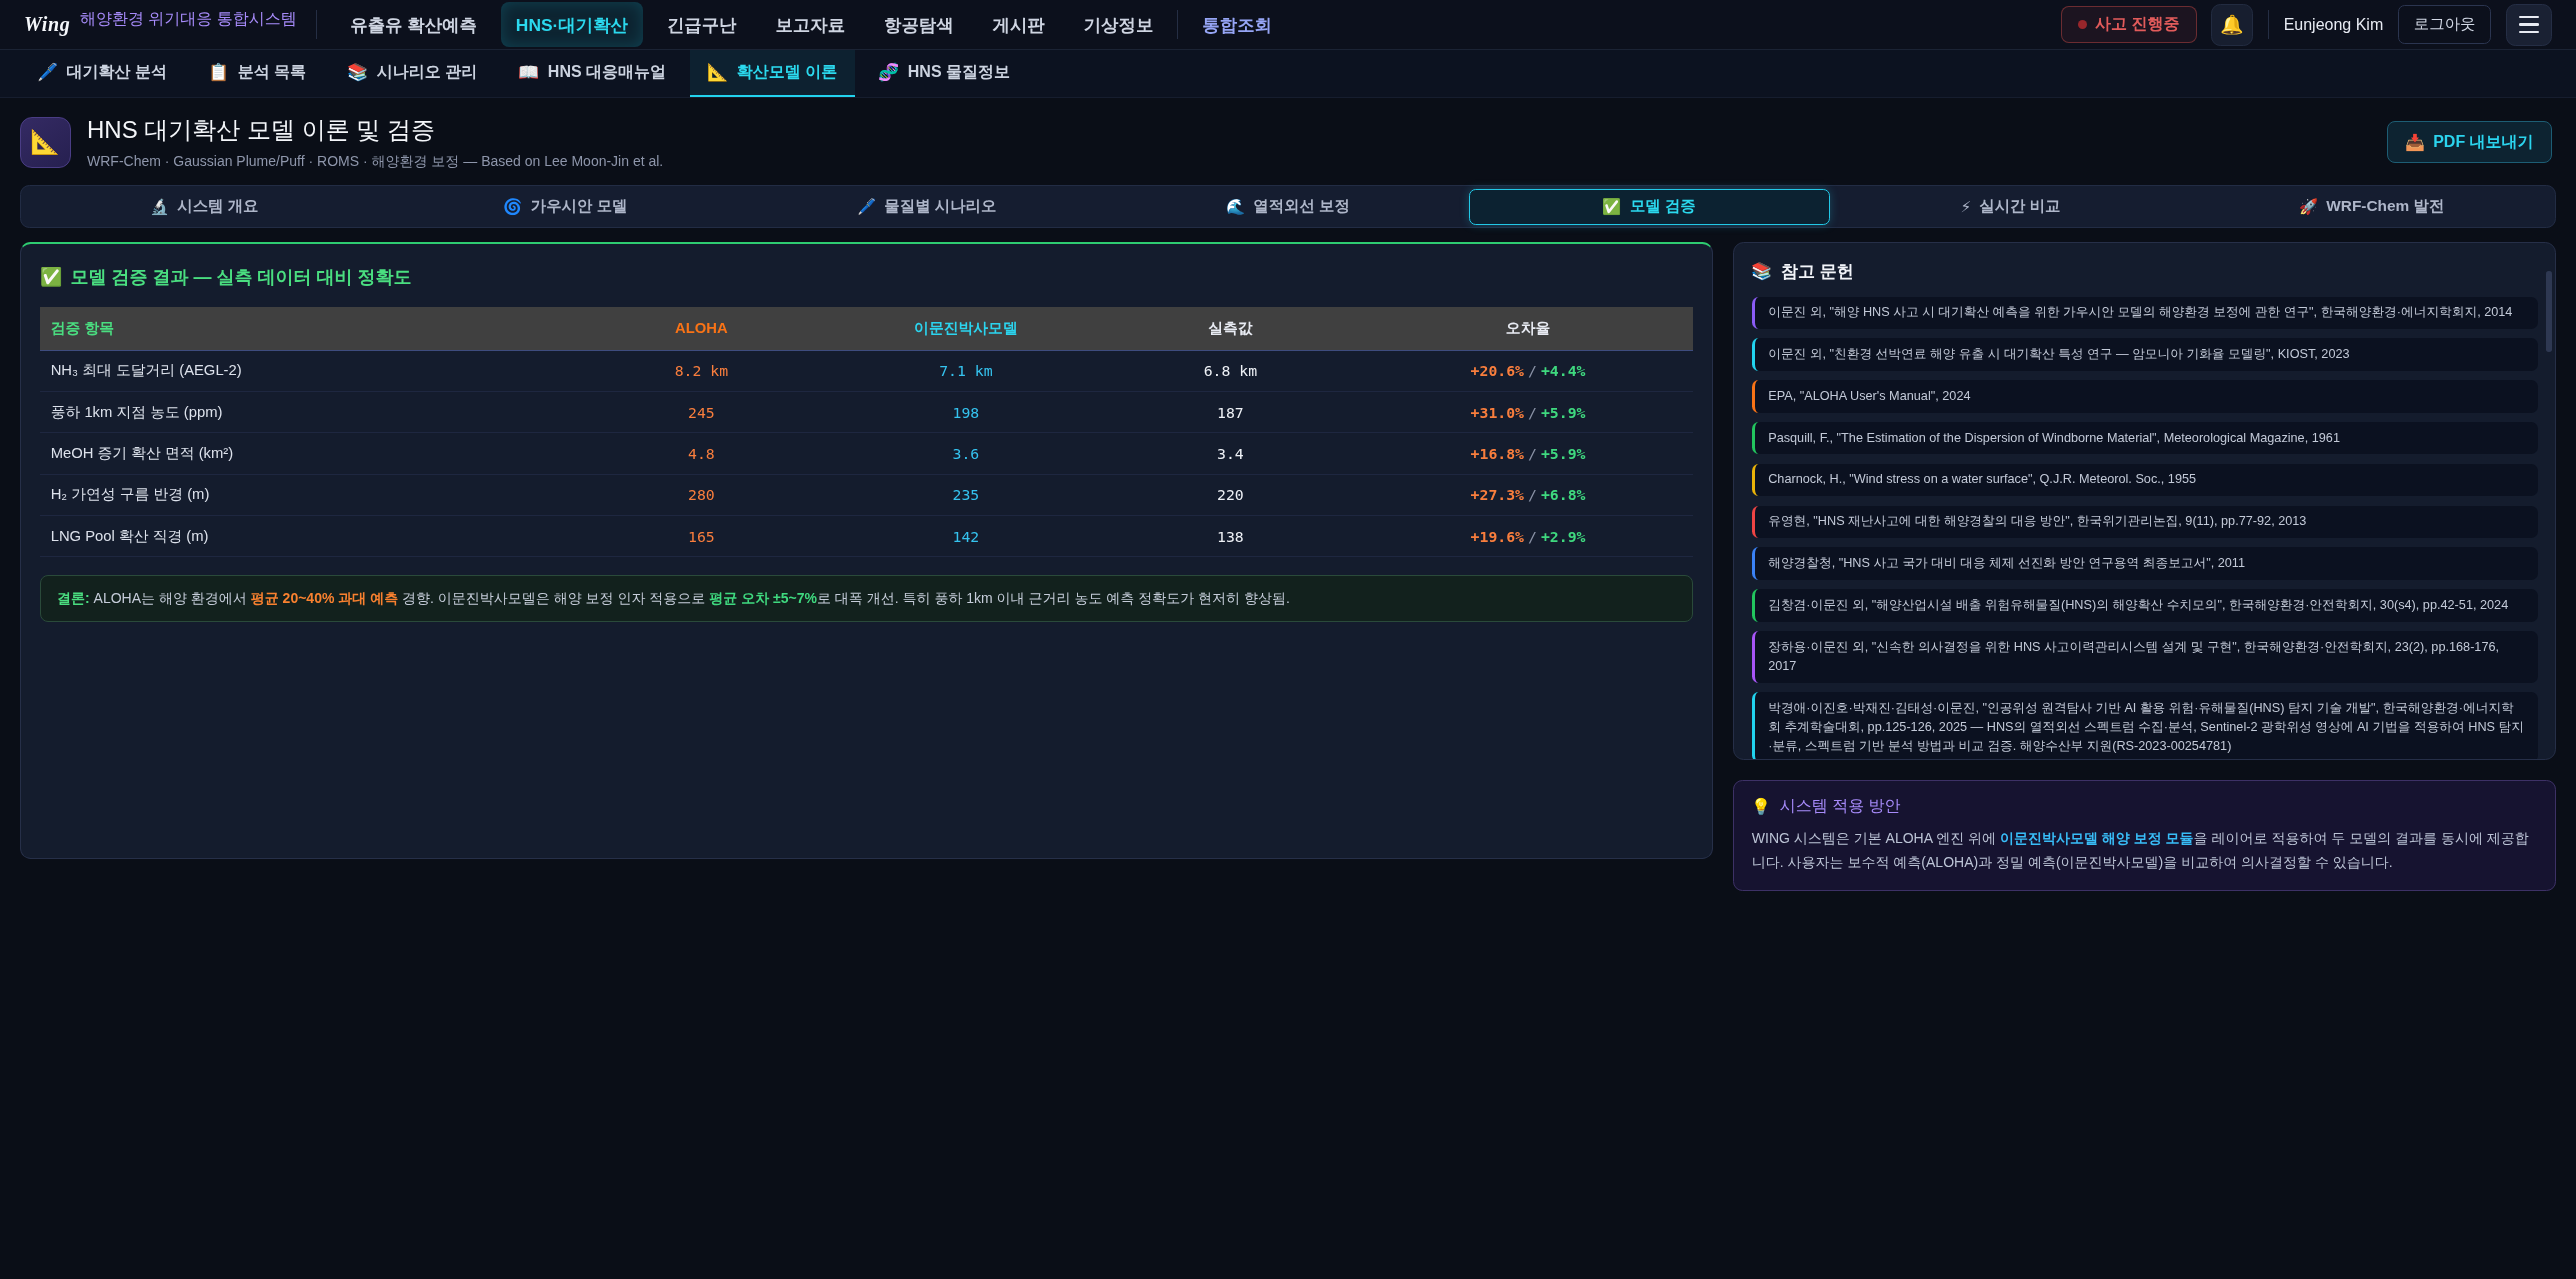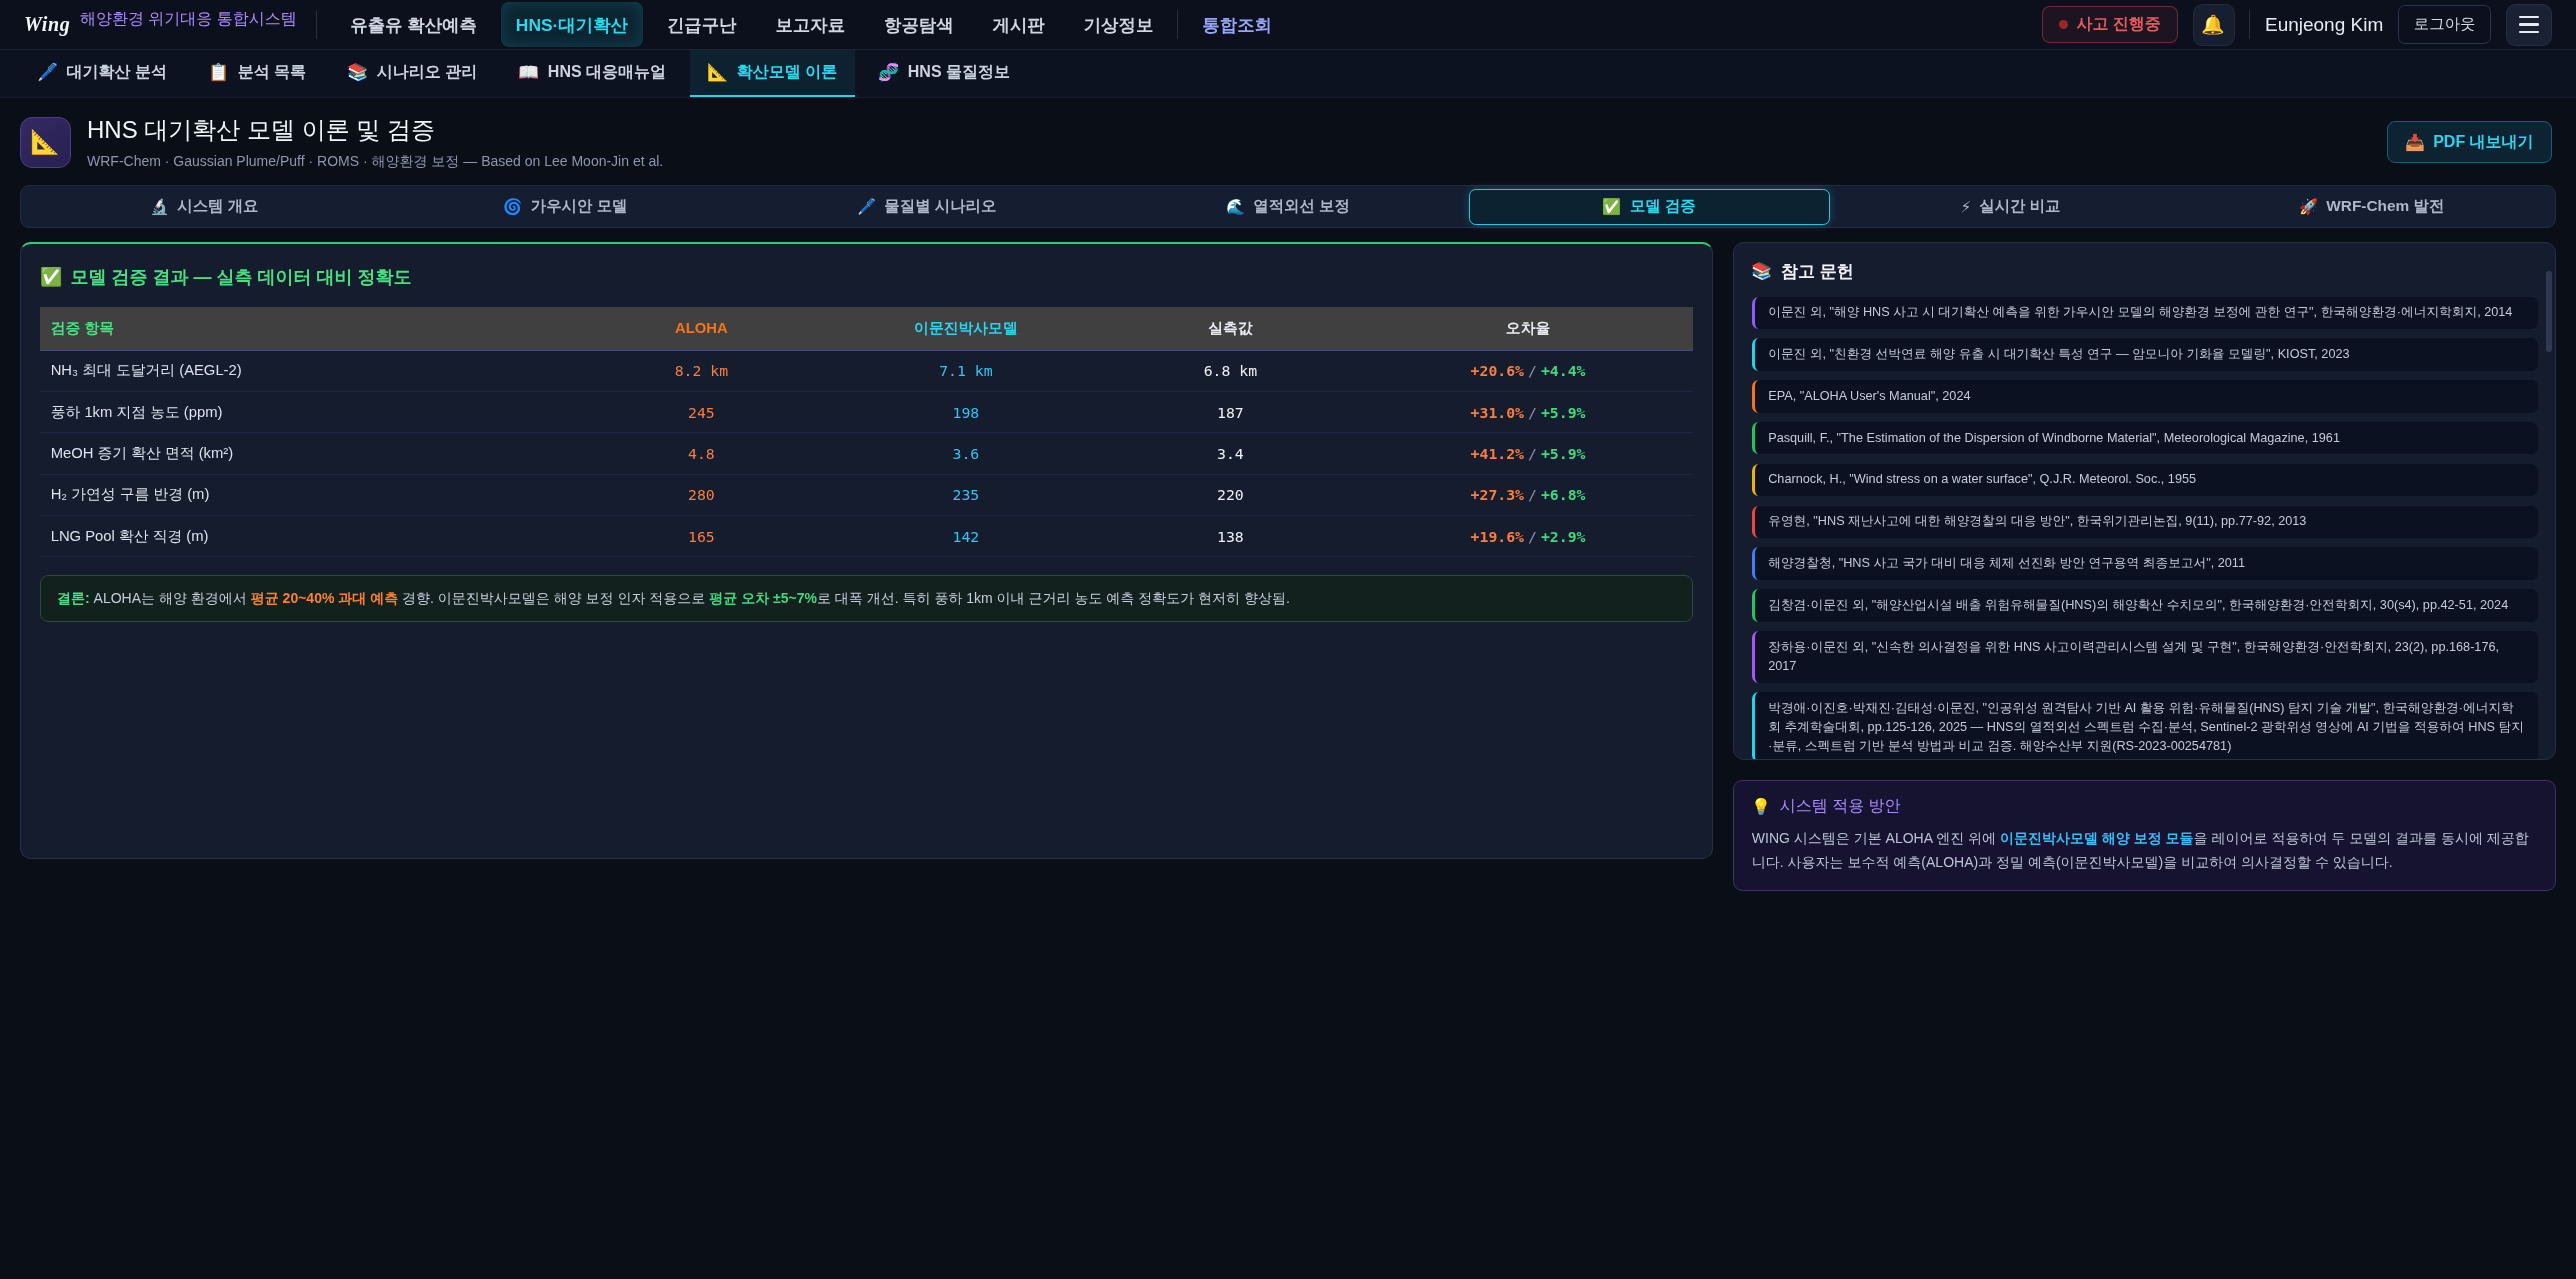--- a/index.html
+++ b/index.html
@@ -32,21 +32,21 @@
   .alert-badge {
     display:flex; align-items:center; gap:8px; font-size:16px; font-weight:700; color:#e25b5b;
     background:rgba(239,83,80,.07); border:0.7px solid rgba(239,83,80,.38);
     border-radius:8px; padding:6.7px 16px; white-space:nowrap;
   }
   .alert-dot { width:9.4px; height:9.4px; border-radius:50%; background:#99262b; }
   .icon-btn {
     width:42px; height:42px; border-radius:9.4px; background:#171e2f; border:0.7px solid #222b40;
     display:flex; align-items:center; justify-content:center; font-size:19px; cursor:pointer;
   }
-  .user-name { font-size:19px; color:#e8ebf3; white-space:nowrap; }
+  .user-name { font-size:16px; color:#e8ebf3; white-space:nowrap; }
   .logout-btn {
     font-size:15.4px; color:#d3d9e6; background:transparent; border:0.7px solid #2b3550;
     border-radius:6.7px; padding:8px 14.8px; cursor:pointer; white-space:nowrap;
   }
   .burger { width:46px; height:42px; border-radius:9.4px; background:#1a2133; border:0.7px solid #252e45;
     display:flex; flex-direction:column; align-items:center; justify-content:center; gap:4.7px; cursor:pointer; }
   .burger i { display:block; width:20px; height:2.7px; background:#e8ebf3; border-radius:1.3px; }
 
   
   .subnav { height:48px; background:#0c1220; border-bottom:0.7px solid #161d2e;
@@ -280,21 +280,21 @@
           <td class="c-aloha mono">245</td>
           <td class="c-model mono">198</td>
           <td class="c-meas mono">187</td>
           <td class="mono"><span class="err-a">+31.0%</span><span class="err-sep">/</span><span class="err-m">+5.9%</span></td>
         </tr>
         <tr>
           <td class="c-item">MeOH 증기 확산 면적 (km²)</td>
           <td class="c-aloha mono">4.8</td>
           <td class="c-model mono">3.6</td>
           <td class="c-meas mono">3.4</td>
-          <td class="mono"><span class="err-a">+41.2%</span><span class="err-sep">/</span><span class="err-m">+5.9%</span></td>
+          <td class="mono"><span class="err-a">+16.8%</span><span class="err-sep">/</span><span class="err-m">+5.9%</span></td>
         </tr>
         <tr>
           <td class="c-item">H₂ 가연성 구름 반경 (m)</td>
           <td class="c-aloha mono">280</td>
           <td class="c-model mono">235</td>
           <td class="c-meas mono">220</td>
           <td class="mono"><span class="err-a">+27.3%</span><span class="err-sep">/</span><span class="err-m">+6.8%</span></td>
         </tr>
         <tr>
           <td class="c-item">LNG Pool 확산 직경 (m)</td>

